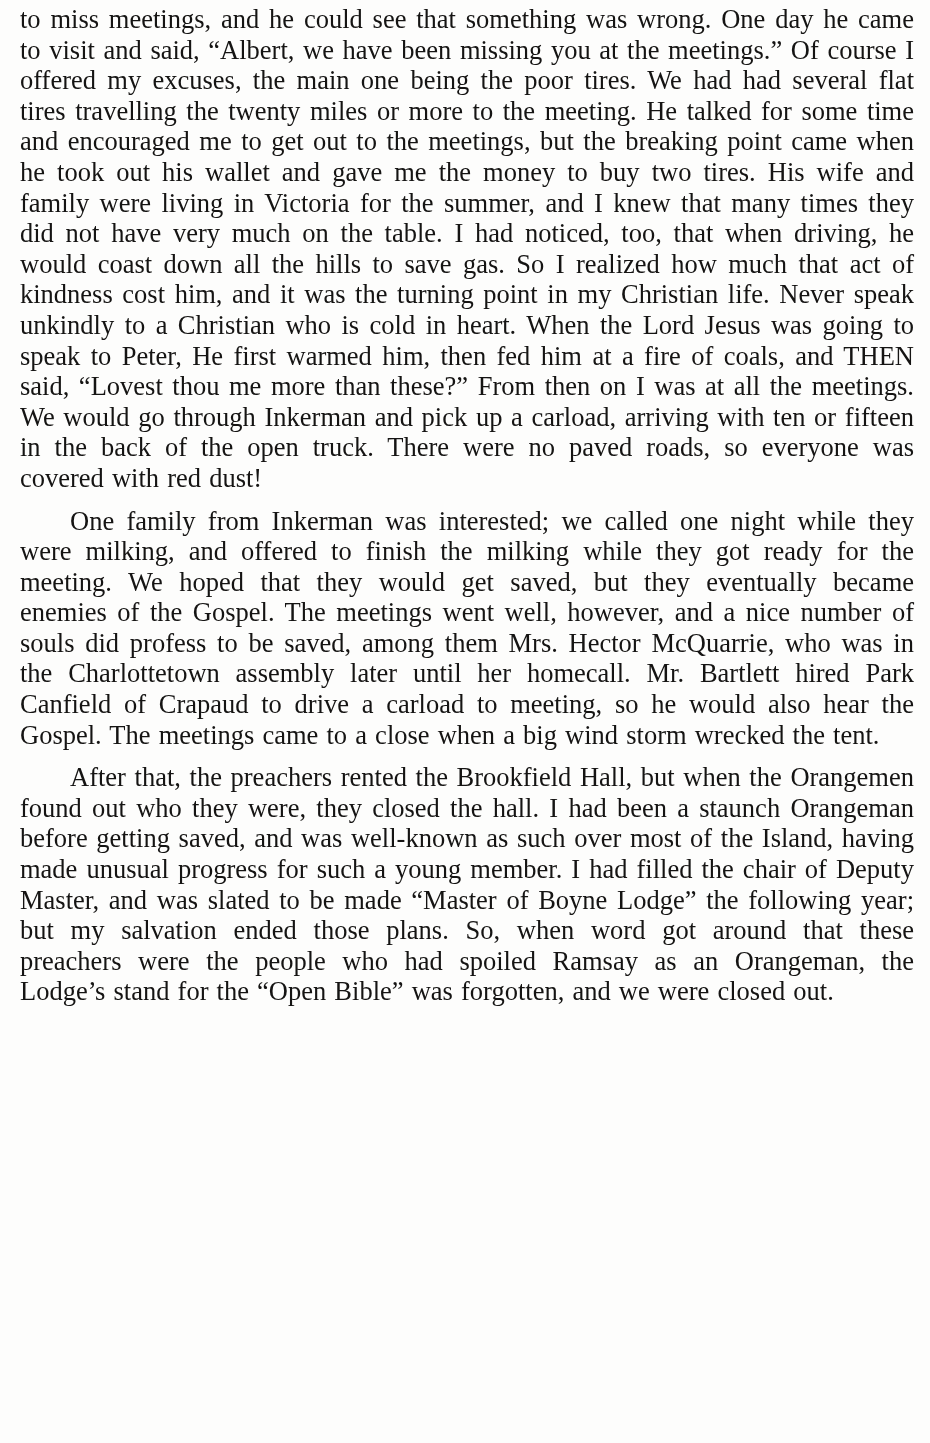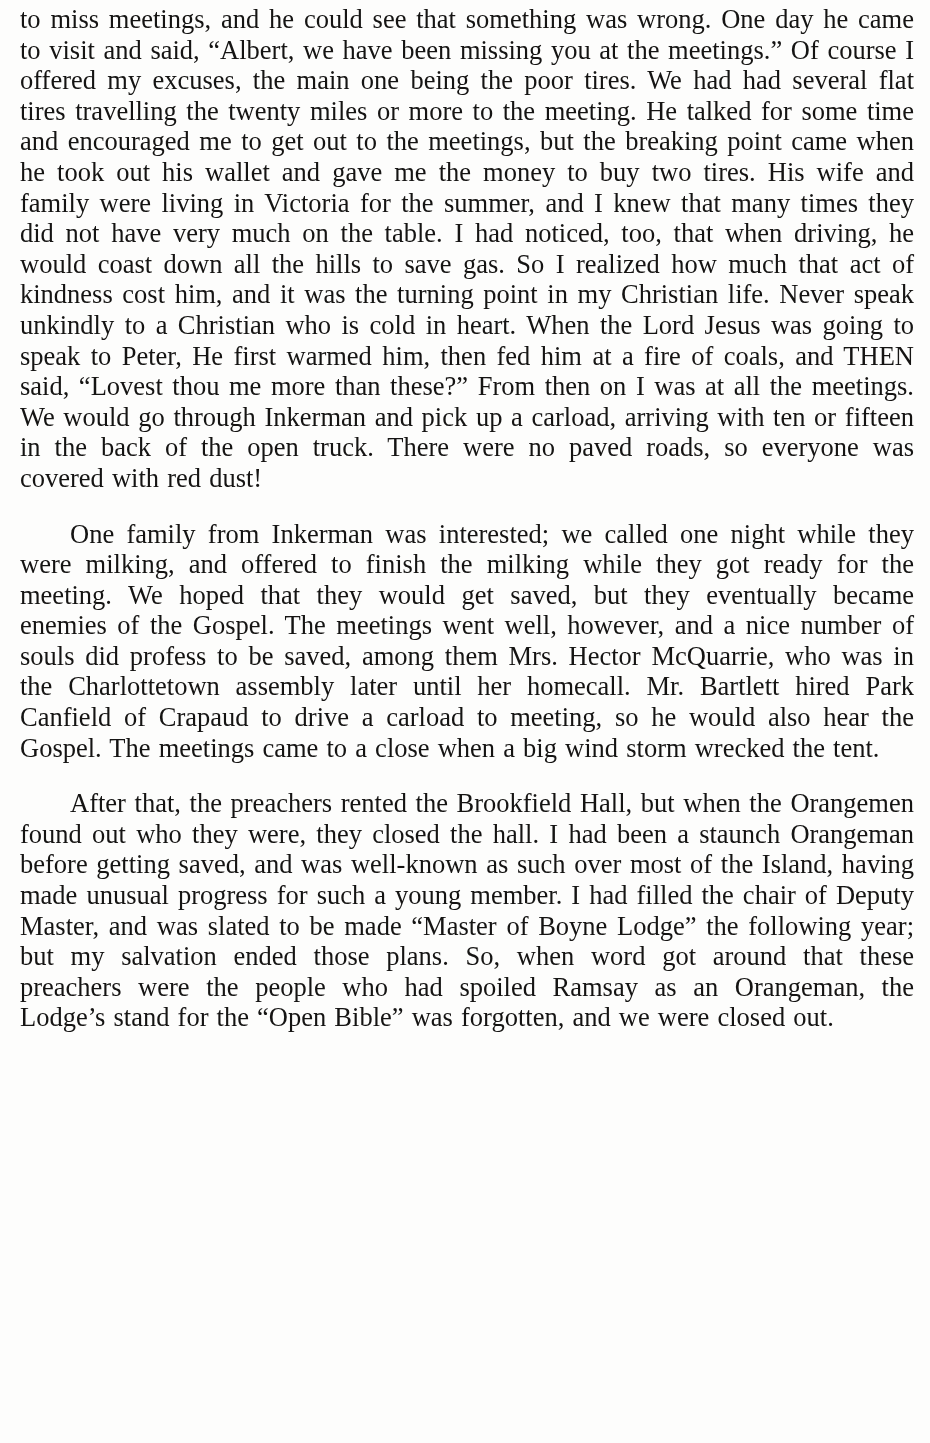--- a/index.html
+++ b/index.html
@@ -23,21 +23,21 @@
     line-height: 30.6px;
     color: #151413;
     text-align: justify;
     word-spacing: 1.5px;
   }
   .para {
     margin: 0;
     text-indent: 50px;
   }
   .para + .para {
-    margin-top: 25px;
+    margin-top: 12px;
   }
   .para.continuation {
     text-indent: 0;
   }
 </style>
 </head>
 <body>
 
 <div class="page">
   <div class="text-block">

